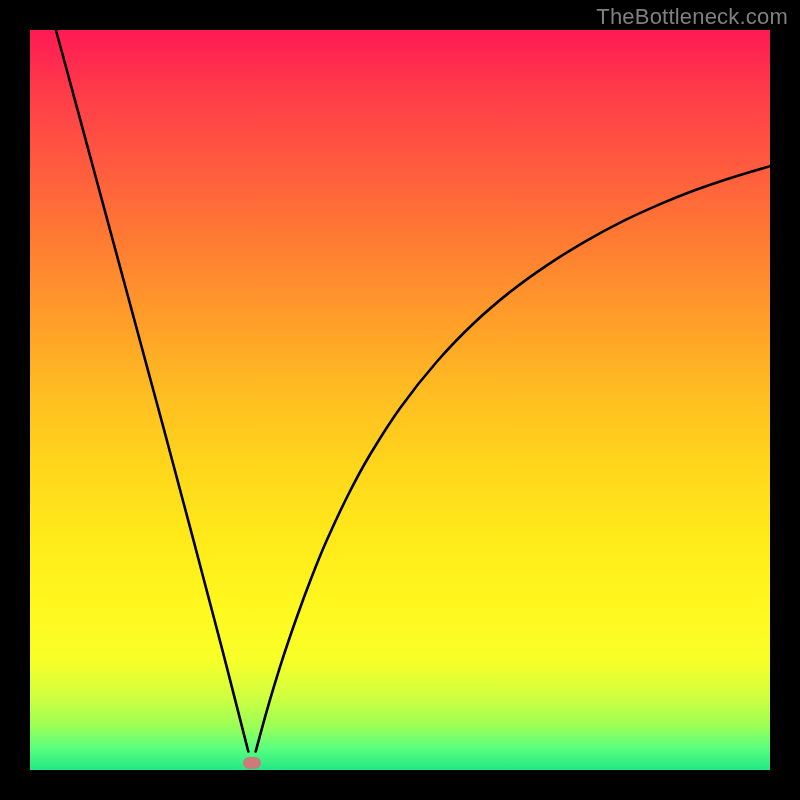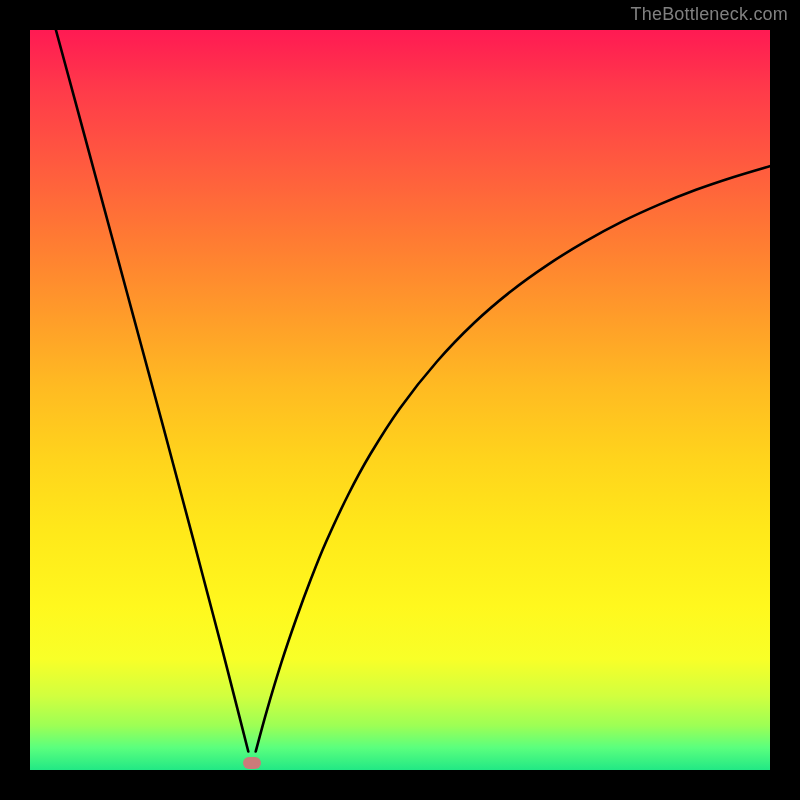--- a/index.html
+++ b/index.html
@@ -38,21 +38,21 @@
       #9dff55 94%,
       #5aff7e 97%,
       #22e885 100%
     );
   }
   .watermark {
     position: absolute;
     top: 4px;
     right: 12px;
     color: #808080;
-    font-size: 18px;
+    font-size: 22px;
     font-weight: 500;
     letter-spacing: 0.2px;
     user-select: none;
   }
   svg.curve-layer {
     position: absolute;
     left: 0;
     top: 0;
     width: 740px;
     height: 740px;

